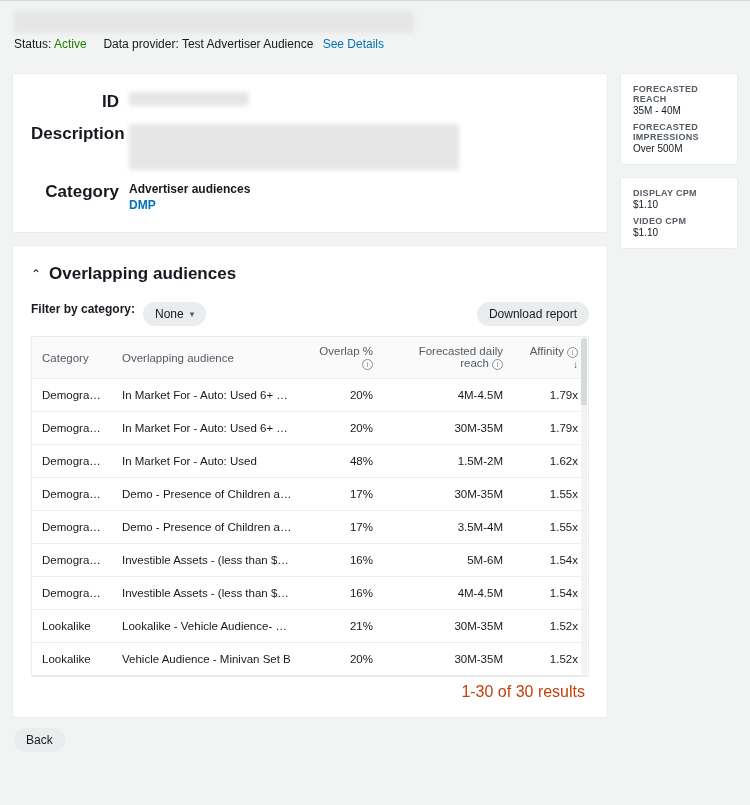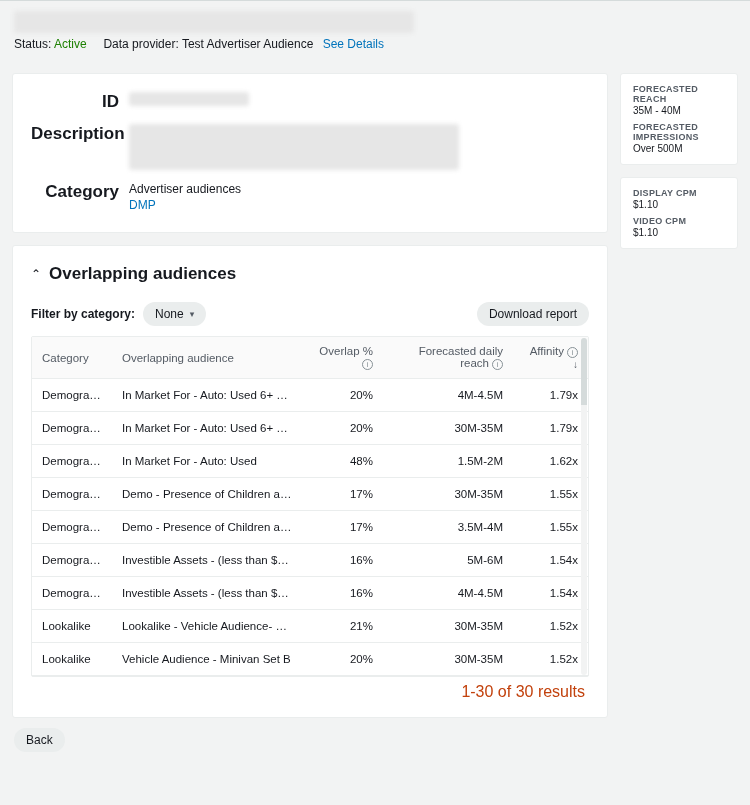--- a/index.html
+++ b/index.html
@@ -54,38 +54,38 @@
       font-size: 17px; font-weight: 700;
       padding-right: 10px;
     }
     .blur-pill {
       background: #e6e6e6;
       filter: blur(2px);
       border-radius: 3px;
     }
     .id-blur { width: 120px; height: 14px; }
     .desc-blur { width: 330px; height: 46px; }
-    .cat-stack { display: flex; flex-direction: column; gap: 2px; font-size: 12px; }
+    .cat-stack { display: flex; flex-direction: column; gap: 2px; font-size: 12px; font-weight: bold; }
     .cat-link { color: #0073bb; }
 
     .metric-card { padding: 10px 12px; }
     .metric-card .mlabel {
       font-size: 9px; letter-spacing: 0.3px;
       color: #545b64; font-weight: 700;
     }
     .metric-card .mval { font-size: 10px; font-weight: 400; margin-top: 1px; margin-bottom: 6px;}
     .metric-card .mval:last-child { margin-bottom: 0; }
 
     .overlap-card { padding: 18px 18px 14px 18px; }
     .section-header { display: flex; align-items: center; gap: 8px; margin-bottom: 6px;}
     .chev { font-size: 12px; }
     .section-title { font-size: 17px; font-weight: 700; }
 
     .filter-row {
-      display: flex; align-items: center;
+      display: flex; align-items: flex-start;
       margin-top: 18px; margin-bottom: 10px;
     }
     .filter-label { font-size: 12px; font-weight: 700; margin-right: 8px; }
     .pill-btn {
       background: #eaeded;
       border: none;
       border-radius: 14px;
       padding: 5px 12px;
       font-size: 12px;
       color: #16191f;

